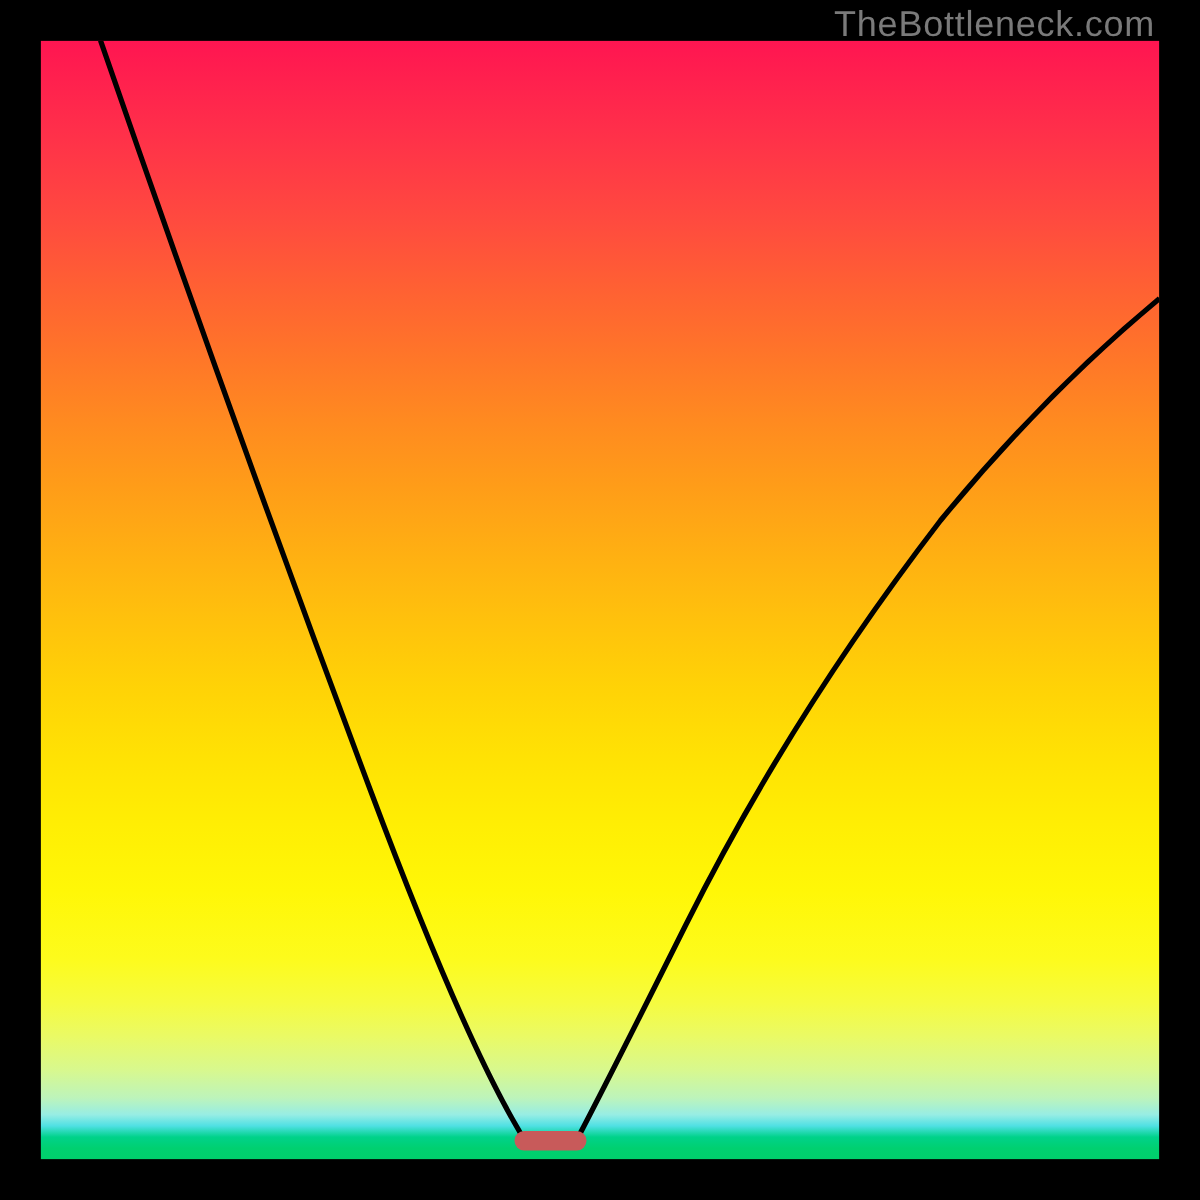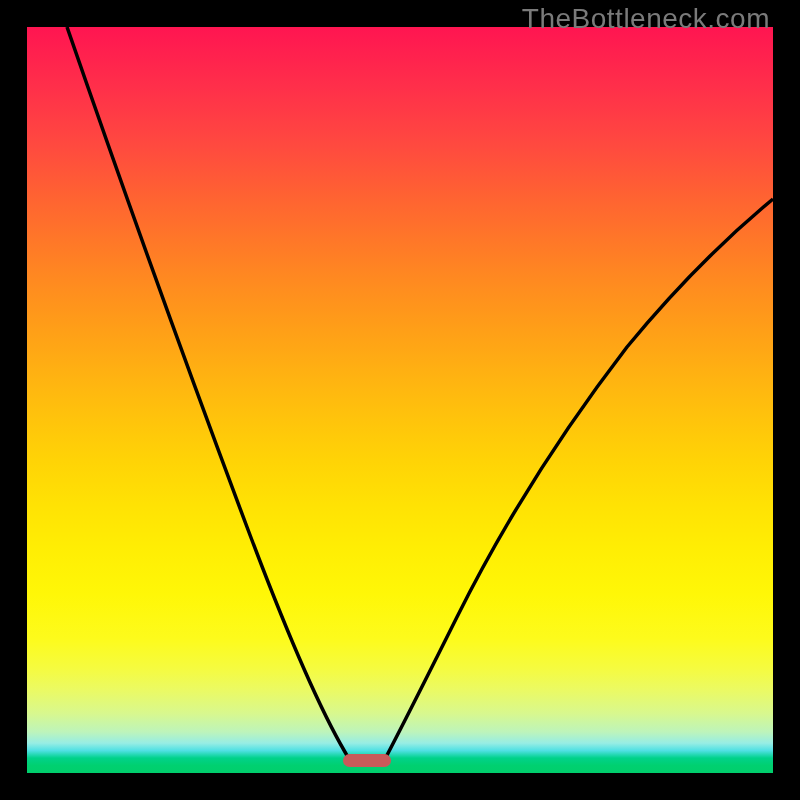--- a/index.html
+++ b/index.html
@@ -72,21 +72,21 @@
     .marker {
       position: absolute;
       background: #C85A5A;
       border-radius: 8px;
     }
     .watermark {
       position: absolute;
       top: 3px;
       right: 30px;
       color: #7A7A7A;
-      font-size: 28px;
+      font-size: 24px;
       font-weight: normal;
       letter-spacing: 0.5px;
     }
   </style>
 </head>
 <body>
 
 <div class="plot-area">
   <div class="gradient-bg"></div>
   <svg class="curve-svg" viewBox="0 0 746 746" preserveAspectRatio="none">

